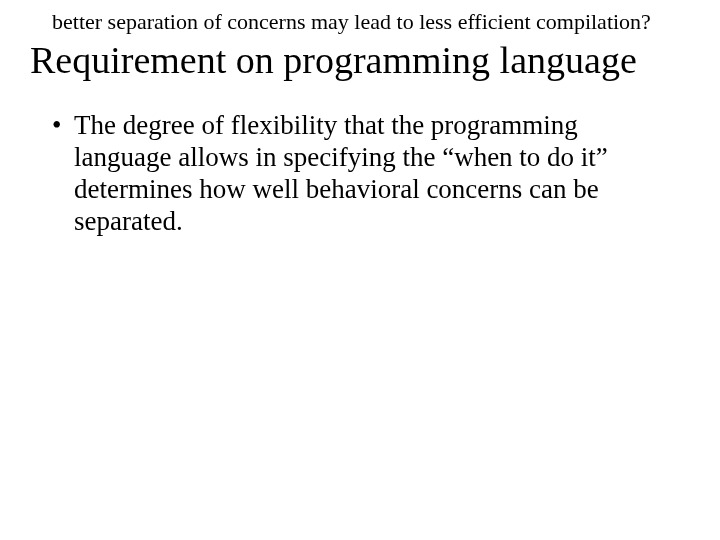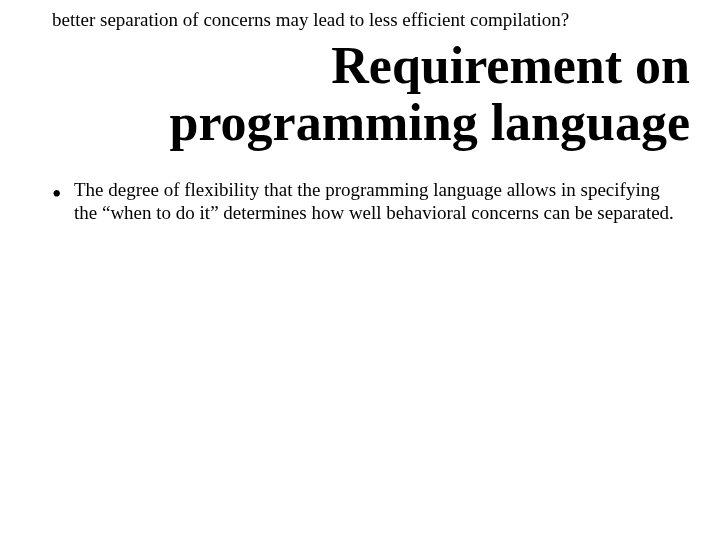--- a/index.html
+++ b/index.html
@@ -12,40 +12,40 @@
     color: #000;
   }
   .slide {
     box-sizing: border-box;
     width: 720px;
     height: 540px;
     padding: 10px 30px 20px 30px;
     position: relative;
   }
   .note {
-    font-size: 19px;
+    font-size: 22px;
     text-align: left;
     margin: 0 0 6px 22px;
     line-height: 1.1;
   }
   .title {
-    font-size: 52px;
-    text-align: right;
+    font-size: 38px;
+    text-align: left;
     margin: 0 0 28px 0;
     line-height: 1.1;
-    font-weight: bold;
+    font-weight: normal;
   }
   ul.body {
     list-style: none;
     margin: 0;
     padding: 0 4px 0 22px;
   }
   ul.body li {
     position: relative;
-    font-size: 19px;
+    font-size: 27px;
     line-height: 1.18;
     margin: 0 4px 4px 0;
     padding-left: 22px;
   }
   ul.body li::before {
     content: "•";
     position: absolute;
     left: 0;
     top: 0;
     font-size: 27px;

